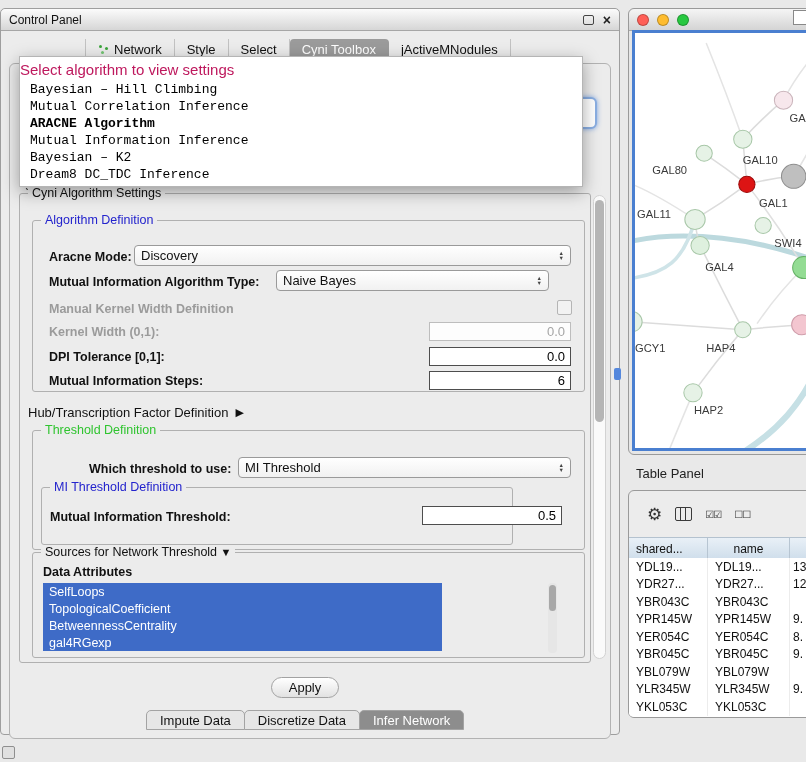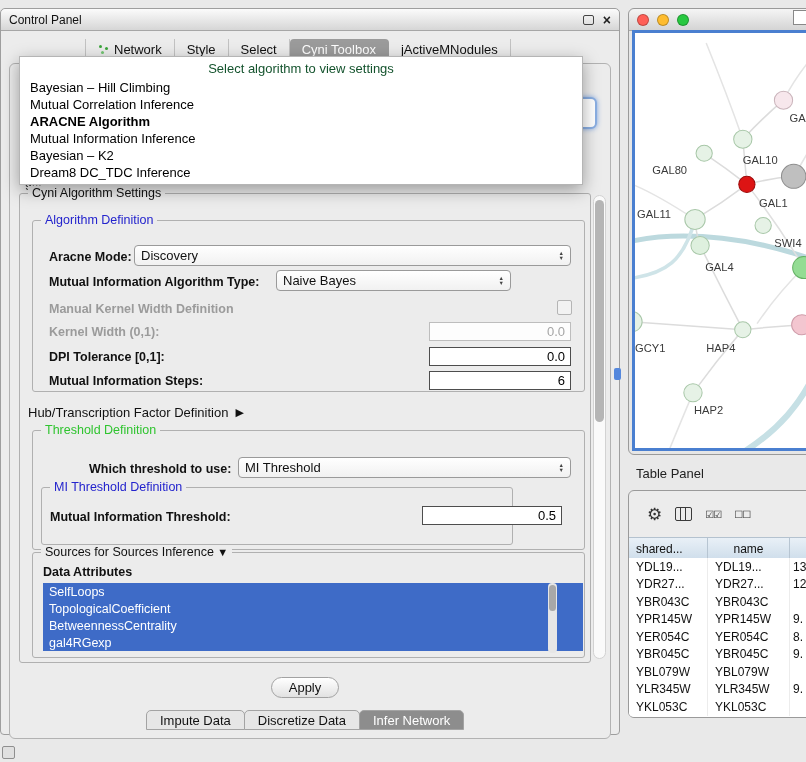--- a/index.html
+++ b/index.html
@@ -24,22 +24,22 @@
   .net-glyph{width:11px;height:11px;position:relative;display:inline-block;}
   .net-glyph::before{content:"";position:absolute;left:1px;top:1px;width:3px;height:3px;border-radius:50%;
         background:#3aa53a;box-shadow:6px 2px 0 #3aa53a,2px 6px 0 #73c573;}
 
   .inner-panel{left:8px;top:54px;width:602px;height:676px;border:1px solid #b2b2b2;border-radius:6px;
                background:#ececec;box-sizing:border-box;}
 
   
   .popup{left:18px;top:47px;width:562px;background:#fff;border:1px solid #b5b5b5;z-index:40;
          box-shadow:0 5px 16px rgba(0,0,0,.35);padding-bottom:3px;}
-  .popup-header{text-align:center;color:#14532d;font-size:13px;padding:4px 0 3px;}
-  .popup-item{font-size:13px;padding:1px 10px;line-height:15px;color:#000;}
+  .popup-header{color:#be185d;font-size:15px;padding:4px 0 3px;}
+  .popup-item{font-size:13px;padding:1px 10px;line-height:15px;color:#000;font-family:Liberation Mono, monospace;}
   .popup-item.sel{font-weight:bold;}
 
   .focus-btn{left:552px;top:88px;width:40px;height:28px;background:#fff;border:2px solid #8aaee2;
              border-radius:6px;box-shadow:0 0 5px #7da6e6;z-index:5;}
   .obscured{left:24px;top:167px;font-size:12px;color:#333;}
 
   
   .group{border:1px solid #b0b0b0;border-radius:3px;box-sizing:border-box;position:absolute;}
   .group-title{position:absolute;top:-8px;left:8px;background:#ececec;padding:0 4px;font-size:12.5px;white-space:nowrap;}
   .t-blue{color:#2323cd;}
@@ -175,21 +175,21 @@
         <span class="abs blabel" style="left:16px;top:29px;">Aracne Mode:</span>
         <div class="abs combo" style="left:101px;top:24px;width:437px;">
           <span>Discovery</span>
           <span class="combo-arrows">
             <i>▲</i>
               <i>▼</i>
             </span>
         </div>
 
         <span class="abs blabel" style="left:16px;top:54px;">Mutual Information Algorithm Type:</span>
-        <div class="abs combo" style="left:243px;top:49px;width:235px;">
+        <div class="abs combo" style="left:243px;top:49px;width:273px;">
           <span>Naive Bayes</span>
           <span class="combo-arrows">
             <i>▲</i>
               <i>▼</i>
             </span>
         </div>
 
         <span class="abs blabel dis" style="left:16px;top:81px;">Manual Kernel Width Definition</span>
         <span class="abs cb" style="left:524px;top:79px;"></span>
 
@@ -222,25 +222,25 @@
 
         <div class="group" style="left:8px;top:56px;width:472px;height:58px;">
           <span class="group-title t-blue">MI Threshold Definition</span>
           <span class="abs blabel" style="left:8px;top:22px;">Mutual Information Threshold:</span>
           <input class="abs tfield" style="left: 380px; top: 18px; width: 140px;" value="0.5">
         </div>
       </div>
 
       <div class="group" style="left:12px;top:358px;width:553px;height:106px;">
         <span class="group-title">
-          <span>Sources for Sources Inference</span>
+          <span>Sources for Network Threshold</span>
           <span class="tri">▼</span>
         </span>
         <span class="abs blabel" style="left:10px;top:12px;">Data Attributes</span>
-        <div class="abs" style="left:10px;top:30px;width:540px;text-align:right;">
+        <div class="abs" style="left:10px;top:30px;width:399px;text-align:right;">
             <div class="attr-item" style="background: rgb(62, 107, 199);">SelfLoops</div>
             <div class="attr-item" style="background: rgb(62, 107, 199);">TopologicalCoefficient</div>
             <div class="attr-item" style="background: rgb(62, 107, 199);">BetweennessCentrality</div>
             <div class="attr-item" style="background: rgb(62, 107, 199);">gal4RGexp</div>
           </div>
         <div class="attr-scroll">
           <div class="attr-thumb"></div>
         </div>
       </div>
     </div>

